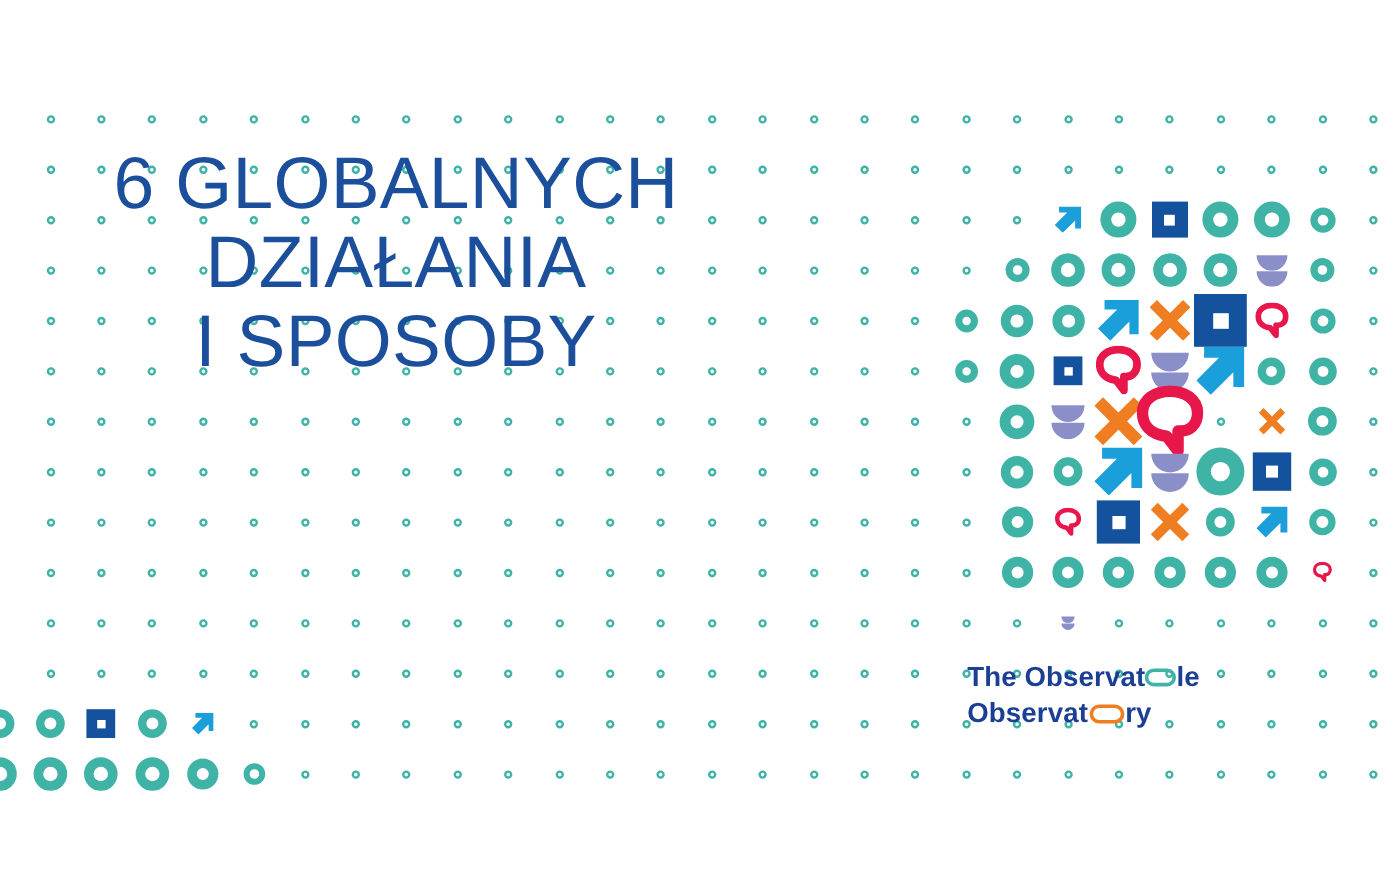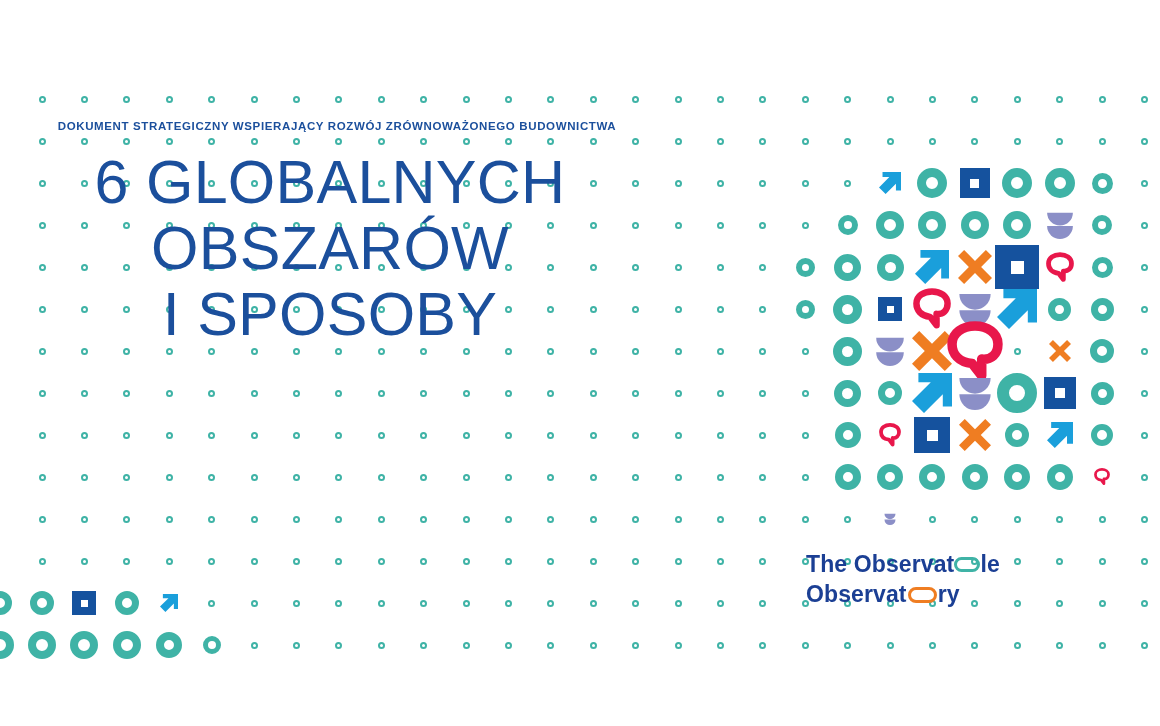--- a/index.html
+++ b/index.html
@@ -662,24 +662,23 @@
       </div>
       <div class="icon" style="left: 28px; top: 631px; width: 28px; height: 28px; display: flex; align-items: center; justify-content: center;">
         <div style="width: 28px; height: 28px; border-radius: 50%; box-sizing: border-box; border: 8px solid rgb(63, 179, 166);"></div>
       </div>
       <div class="icon" style="left: -14.4px; top: 631px; width: 28px; height: 28px; display: flex; align-items: center; justify-content: center;">
         <div style="width: 28px; height: 28px; border-radius: 50%; box-sizing: border-box; border: 8px solid rgb(63, 179, 166);"></div>
       </div>
     </div>
 
   <div id="textblock">
-    <div id="kicker">DOKUMENT STRATEGICZNY WSPIERAJĄCY ROZWÓJ ZRÓWNOWAŻONEGO BUDOWNICTWA</div>
     <h1 id="headline">
         <div>6 GLOBALNYCH</div>
-        <div>OBSZARÓW</div>
+        <div>DZIAŁANIA</div>
         <div>I SPOSOBY</div>
       </h1>
   </div>
 
   <div id="logo">
     <span class="logoline"><span>The Observat</span><span class="logo-pill pill-teal"></span><span>le</span></span>
     <span class="logoline"><span>Observat</span><span class="logo-pill pill-orange"></span><span>ry</span></span>
   </div>
 
 </div>

